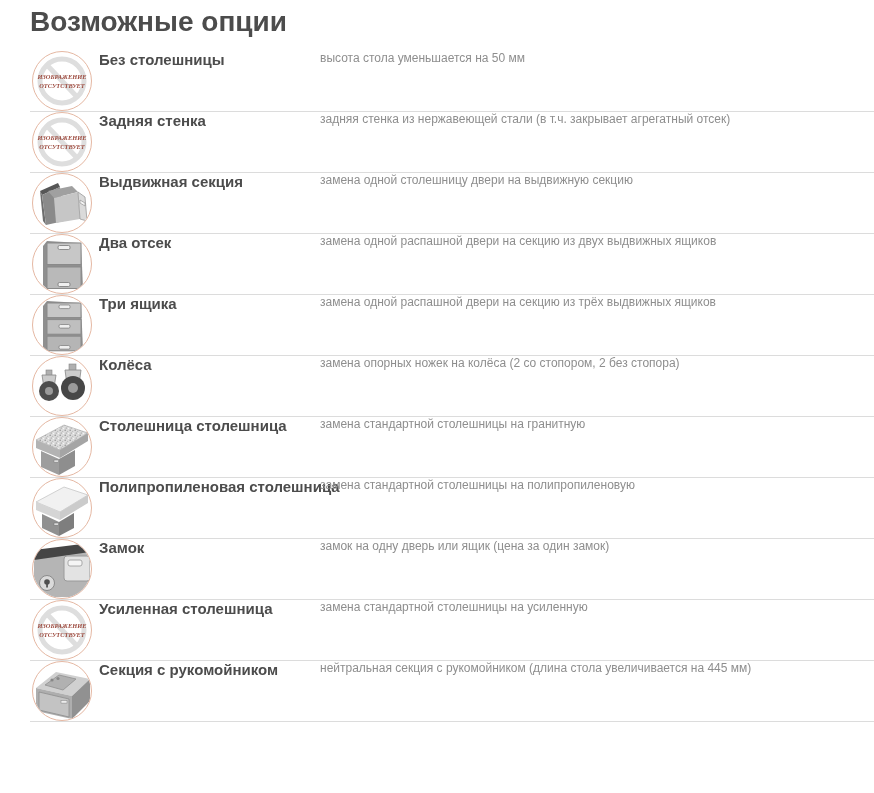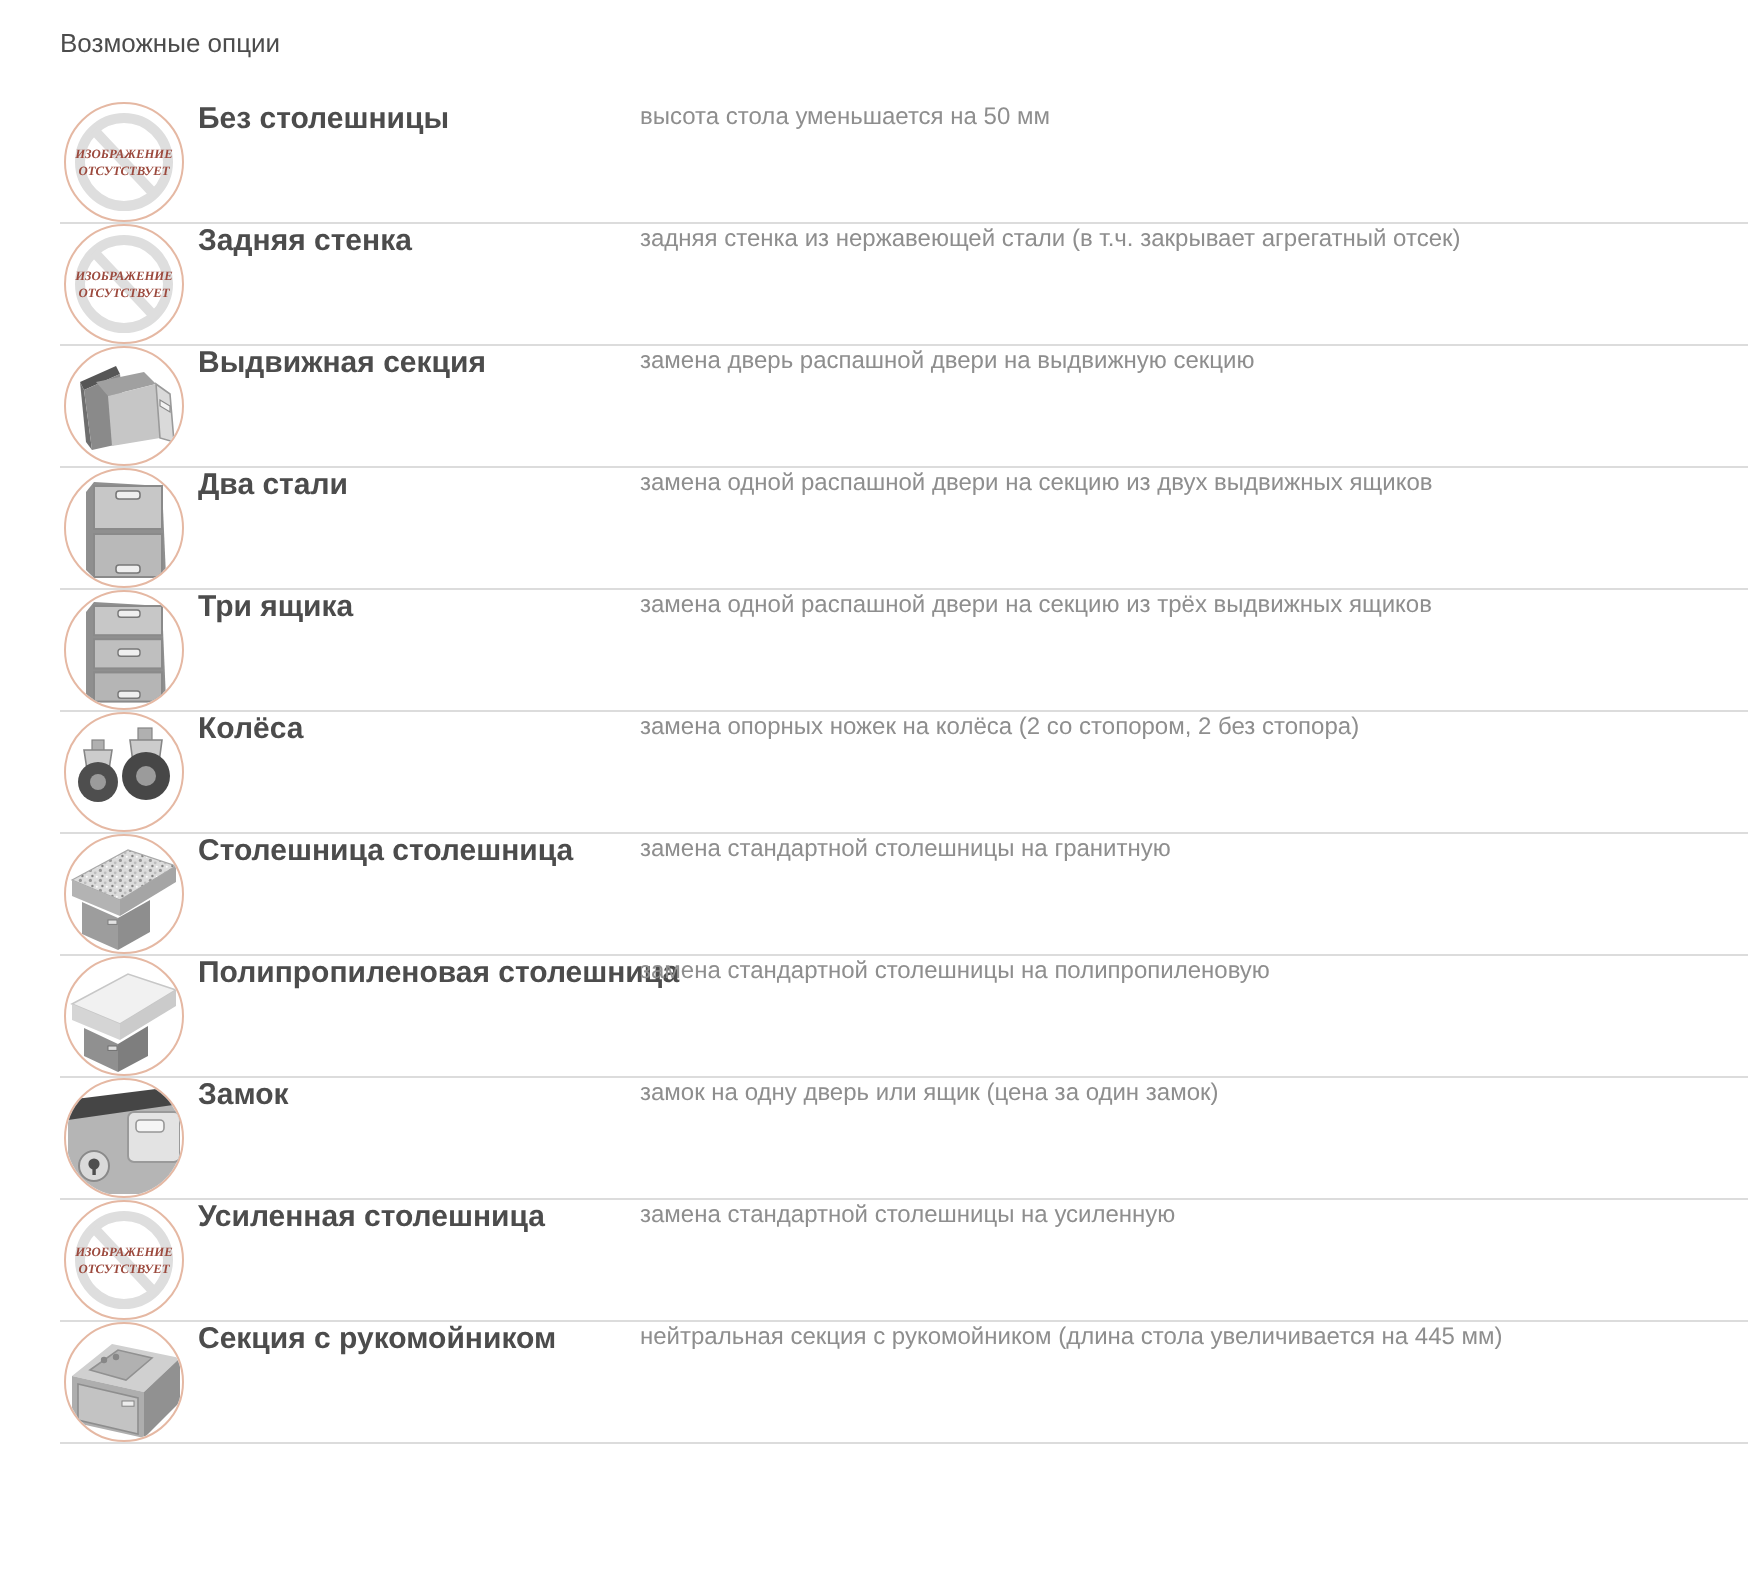--- a/index.html
+++ b/index.html
@@ -14,23 +14,23 @@
   body{
     font-family:"Liberation Sans", sans-serif;
     width:874px;
     height:793px;
     overflow:hidden;
   }
   .page{
     padding:9px 0 0 30px;
   }
   h1.page-title{
-    font-size:13px;
+    font-size:28px;
     line-height:26px;
-    font-weight:normal;
+    font-weight:bold;
     color:var(--heading-color);
     margin:0 0 16px 0;
   }
   .options-list{width:100%;}
   .option-row{
     display:flex;
     align-items:flex-start;
     height:61px;
     border-bottom:1px solid var(--separator-color);
   }
@@ -102,33 +102,33 @@
       <polygon points="6,16 24,8 26,12 8,20" fill="#565656"></polygon>
       <polygon points="6,16 8,20 12,50 9,46" fill="#6e6e6e"></polygon>
       <polygon points="8,20 26,12 30,46 12,50" fill="#8a8a8a"></polygon>
       <polygon points="14,16 38,11 44,17 20,23" fill="#a0a0a0"></polygon>
       <polygon points="20,23 44,17 46,44 22,48" fill="#c6c6c6"></polygon>
       <polygon points="44,17 51,22 53,46 46,44" fill="#dadada" stroke="#9a9a9a" stroke-width="0.8"></polygon>
       <polygon points="46,25 51,28 51,31 46,28" fill="#f3f3f3" stroke="#8a8a8a" stroke-width="0.6"></polygon>
     </svg>
         </div>
     <div class="option-title">Выдвижная секция</div>
-    <div class="option-desc">замена дверь распашной двери на выдвижную секцию</div>
+    <div class="option-desc">замена одной столешницу двери на выдвижную секцию</div>
   </div>
       <div class="option-row">
     <div class="option-image">
           <svg width="56" height="56" viewBox="0 0 56 56">
       <polygon points="9,10 13,5 47,7 49,52 13,53 9,49" fill="#8f8f8f"></polygon>
       <rect x="13" y="7" width="34" height="21.5" fill="#c7c7c7" stroke="#8a8a8a" stroke-width="1"></rect>
       <rect x="13" y="31" width="34" height="21.5" fill="#b9b9b9" stroke="#8a8a8a" stroke-width="1"></rect>
       <rect x="24" y="9.5" width="12" height="4" rx="1.5" fill="#efefef" stroke="#787878" stroke-width="0.8"></rect>
       <rect x="24" y="46.5" width="12" height="4" rx="1.5" fill="#efefef" stroke="#787878" stroke-width="0.8"></rect>
     </svg>
         </div>
-    <div class="option-title">Два стали</div>
+    <div class="option-title">Два отсек</div>
     <div class="option-desc">замена одной распашной двери на секцию из двух выдвижных ящиков</div>
   </div>
       <div class="option-row">
     <div class="option-image">
           <svg width="56" height="56" viewBox="0 0 56 56">
       <polygon points="9,9 13,4 47,6 49,53 13,54 9,50" fill="#8f8f8f"></polygon>
       <rect x="13" y="6" width="34" height="14.6" fill="#c7c7c7" stroke="#8a8a8a" stroke-width="1"></rect>
       <rect x="13" y="22.6" width="34" height="14.6" fill="#bfbfbf" stroke="#8a8a8a" stroke-width="1"></rect>
       <rect x="13" y="39.2" width="34" height="14.6" fill="#b5b5b5" stroke="#8a8a8a" stroke-width="1"></rect>
       <rect x="25" y="8" width="11" height="3.6" rx="1.4" fill="#efefef" stroke="#787878" stroke-width="0.7"></rect>

